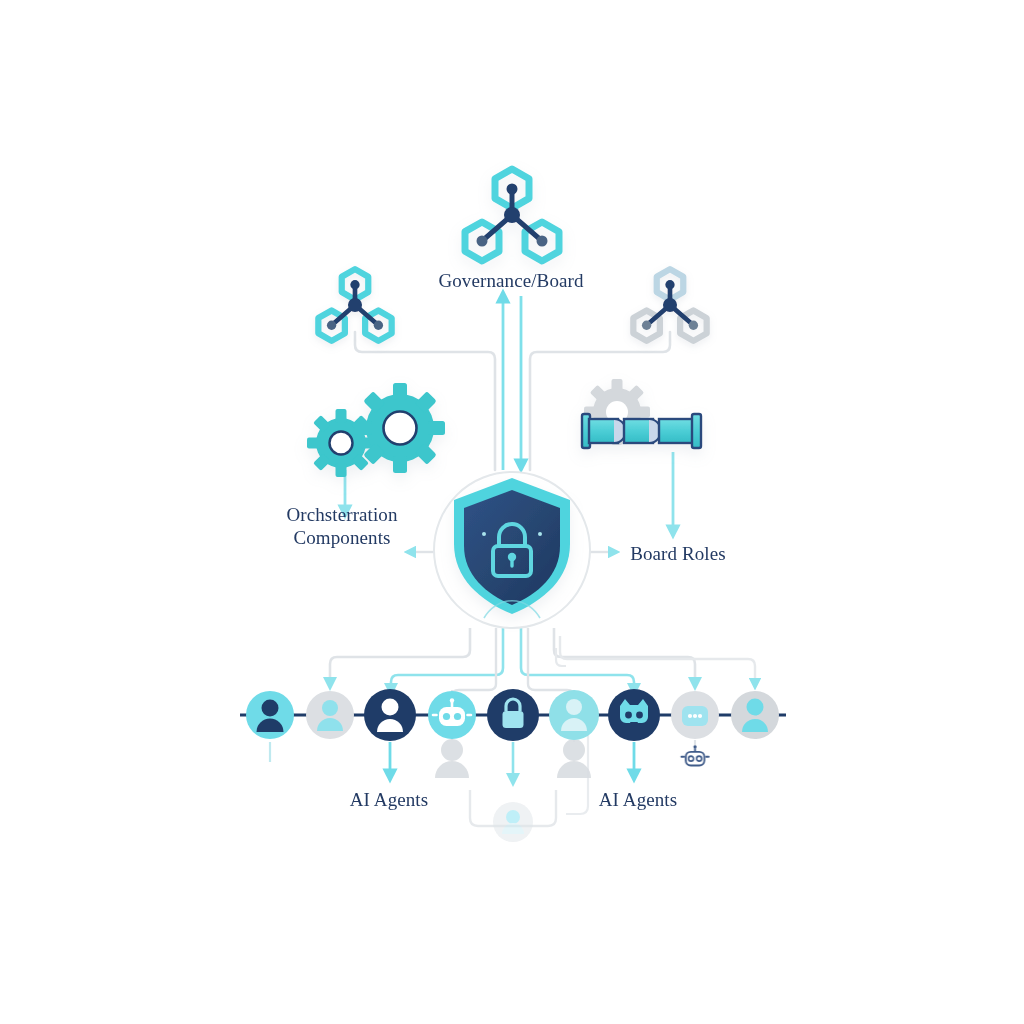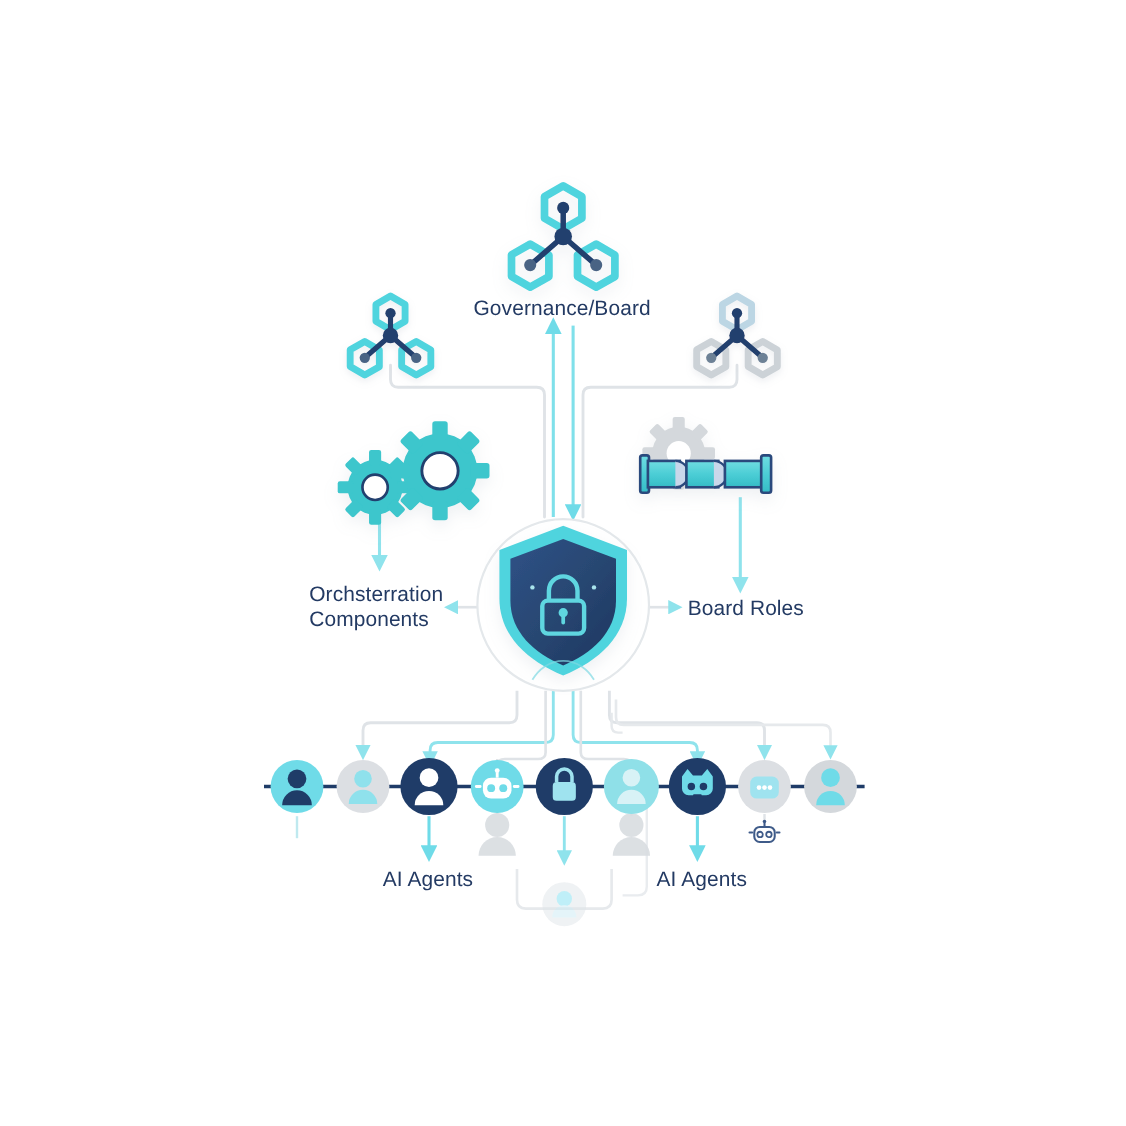--- a/index.html
+++ b/index.html
@@ -7,25 +7,25 @@
     width:1024px;height:1024px;
     background:#ffffff;
     font-family:"Liberation Sans", sans-serif;
     overflow:hidden;
   }
   #stage{position:relative;width:1024px;height:1024px;}
   #diagram{position:absolute;inset:0;}
   .lbl{
     position:absolute;
     color:#233a63;
-    font-family:Liberation Sans, sans-serif;
+    font-family:Liberation Serif, serif;
     font-size:19px;
     letter-spacing:.1px;
     white-space:pre-line;
-    text-align:left;
+    text-align:center;
     transform:translate(-50%,0);
     line-height:1.22;
   }
 </style>
 </head>
 <body>
 
 <div id="stage">
 
   <svg id="diagram" viewBox="0 0 1024 1024" width="1024" height="1024">
@@ -327,21 +327,21 @@
         <circle cx="755" cy="715" r="24" fill="#d4d8dc"></circle>
         <circle cx="755" cy="707" r="8.5" fill="#6fdbe8"></circle>
         <path d="M742,732 a13,13 0 0 1 26,0 z" fill="#6fdbe8"></path>
       </g>
     </g>
 
   </svg>
 
   <div class="lbl" style="left:511px;top:269px;">Governance/Board</div>
 
-  <div class="lbl" style="left:342px;top:529px;">Orchsterration
+  <div class="lbl" style="left:342px;top:503px;">Orchsterration
 Components</div>
 
   <div class="lbl" style="left:678px;top:542px;">Board Roles</div>
 
   <div class="lbl" style="left:389px;top:788px;">AI Agents</div>
 
   <div class="lbl" style="left:638px;top:788px;">AI Agents</div>
 
 </div>
 

